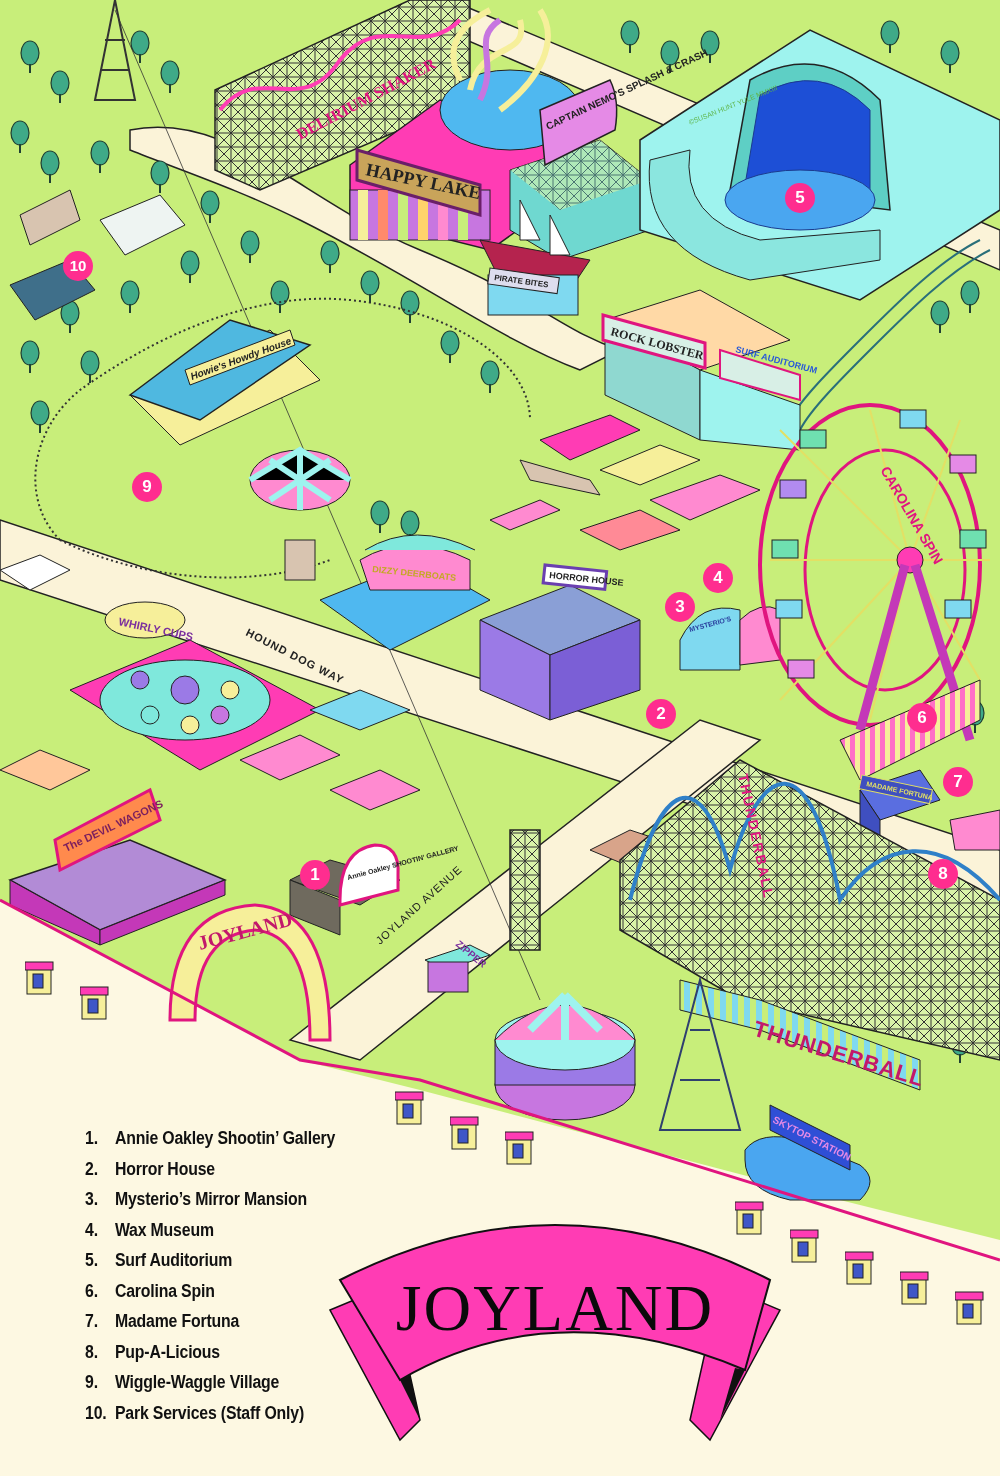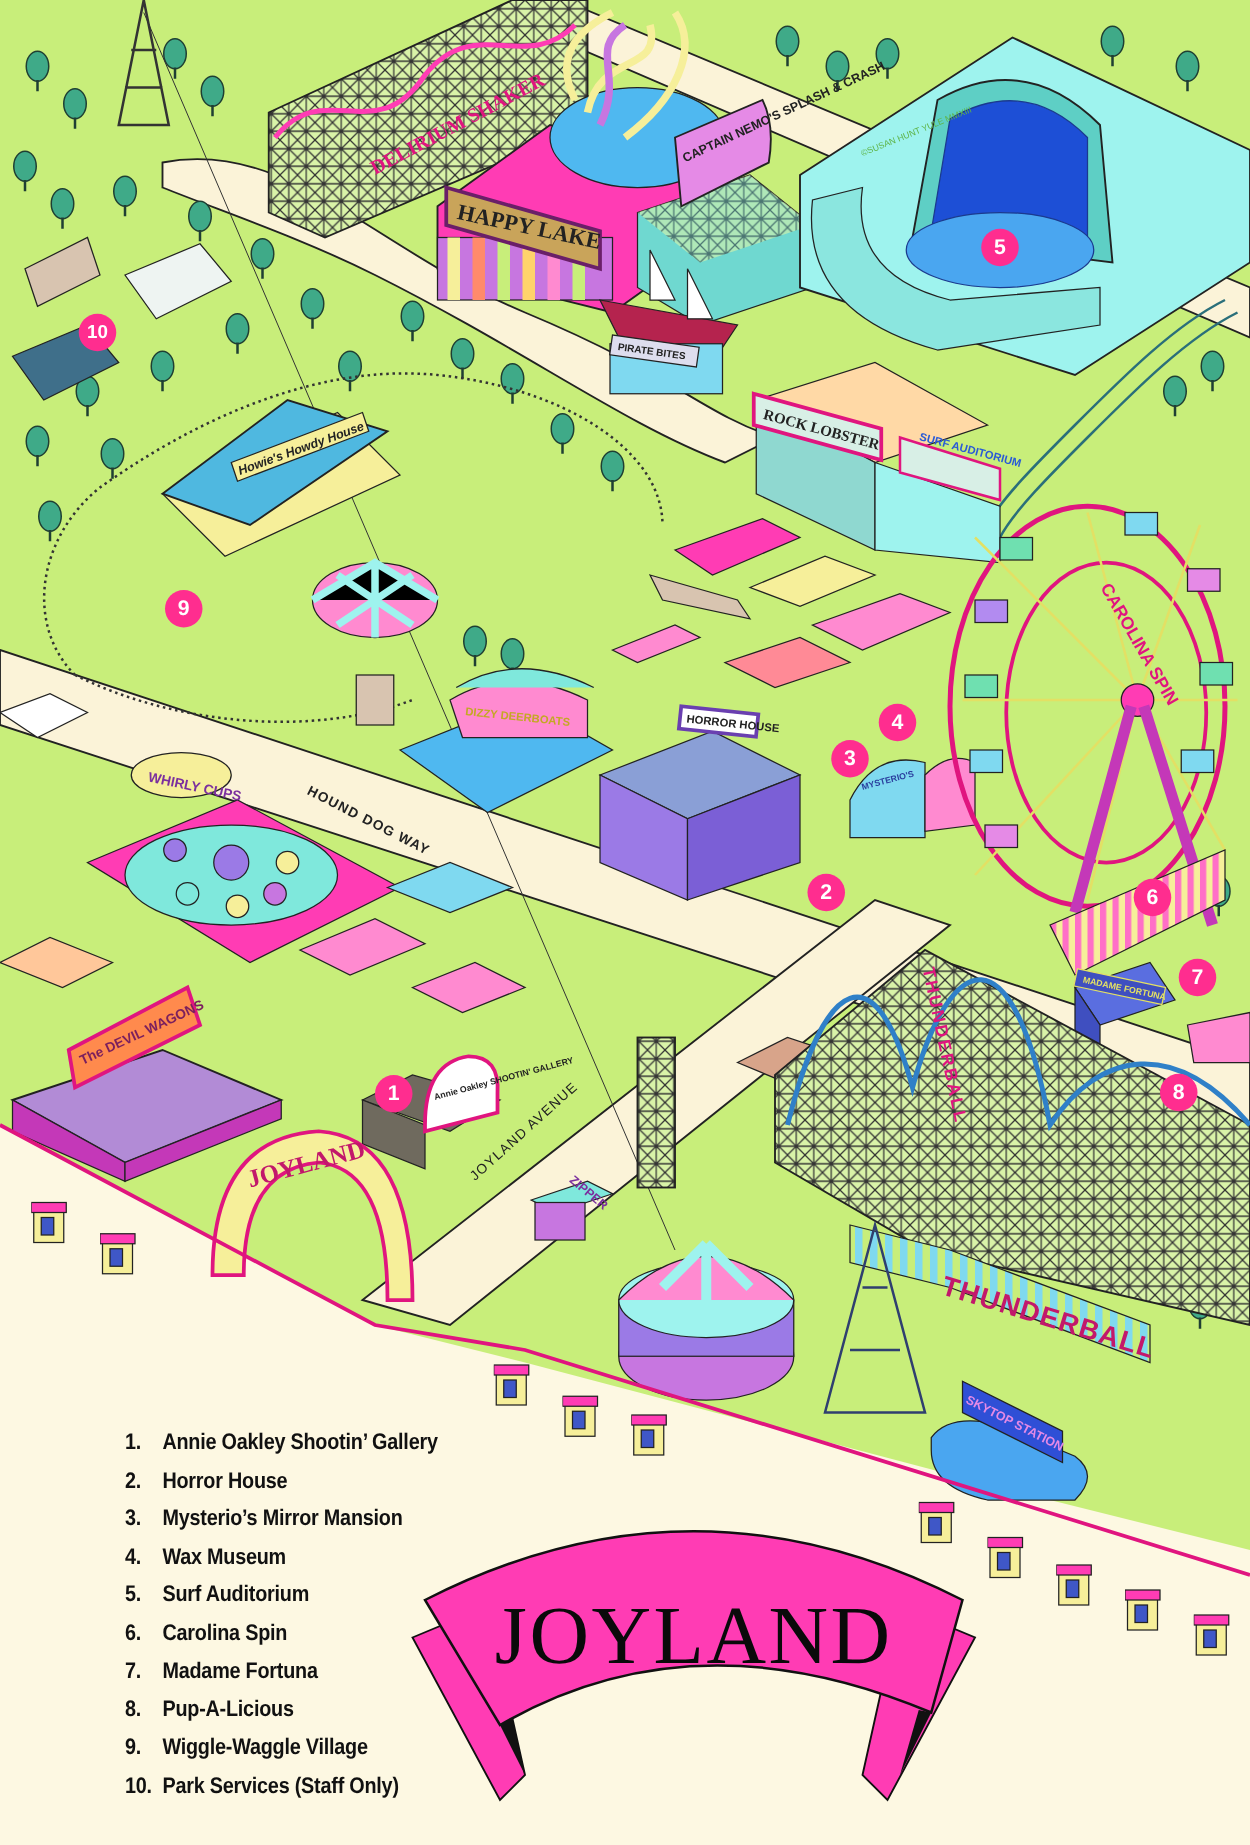--- a/index.html
+++ b/index.html
@@ -1,20 +1,20 @@
 <!DOCTYPE html>
 <html><head>
 <meta charset="utf-8">
 <style>
   html, body { margin:0; padding:0; }
   body { width:1000px; height:1476px; background:#fdf8e2; position:relative; overflow:hidden; font-family:"Liberation Sans", sans-serif; }
   #map { position:absolute; left:0; top:0; width:1000px; height:1476px; }
   .pin { position:absolute; width:30px; height:30px; border-radius:50%; color:#fff; font-family:"Liberation Sans", sans-serif; font-weight:bold; font-size:17px; line-height:30px; text-align:center; cursor:pointer; }
   .pin.wide { font-size:15px; }
-  .legend { position:absolute; left:84px; top:1122px; margin:16px; padding:0; list-style:none; }
+  .legend { position:absolute; left:84px; top:1122px; margin:1px; padding:0; list-style:none; }
   .legend li { font-family:"Liberation Sans Narrow", "Liberation Sans", sans-serif; font-weight:bold; font-size:18px; line-height:30.5px; color:#111; white-space:nowrap; letter-spacing:-0.2px; transform:scaleX(0.88); transform-origin:left center; cursor:pointer; }
   .legend .num { display:inline-block; width:34px; }
   .sign { font-family:"Liberation Serif", serif; font-weight:bold; }
 </style>
 </head>
 <body>
 
 <svg id="map" viewBox="0 0 1000 1476" xmlns="http://www.w3.org/2000/svg">
   <defs>
     <pattern id="lattice" width="14" height="14" patternUnits="userSpaceOnUse">

